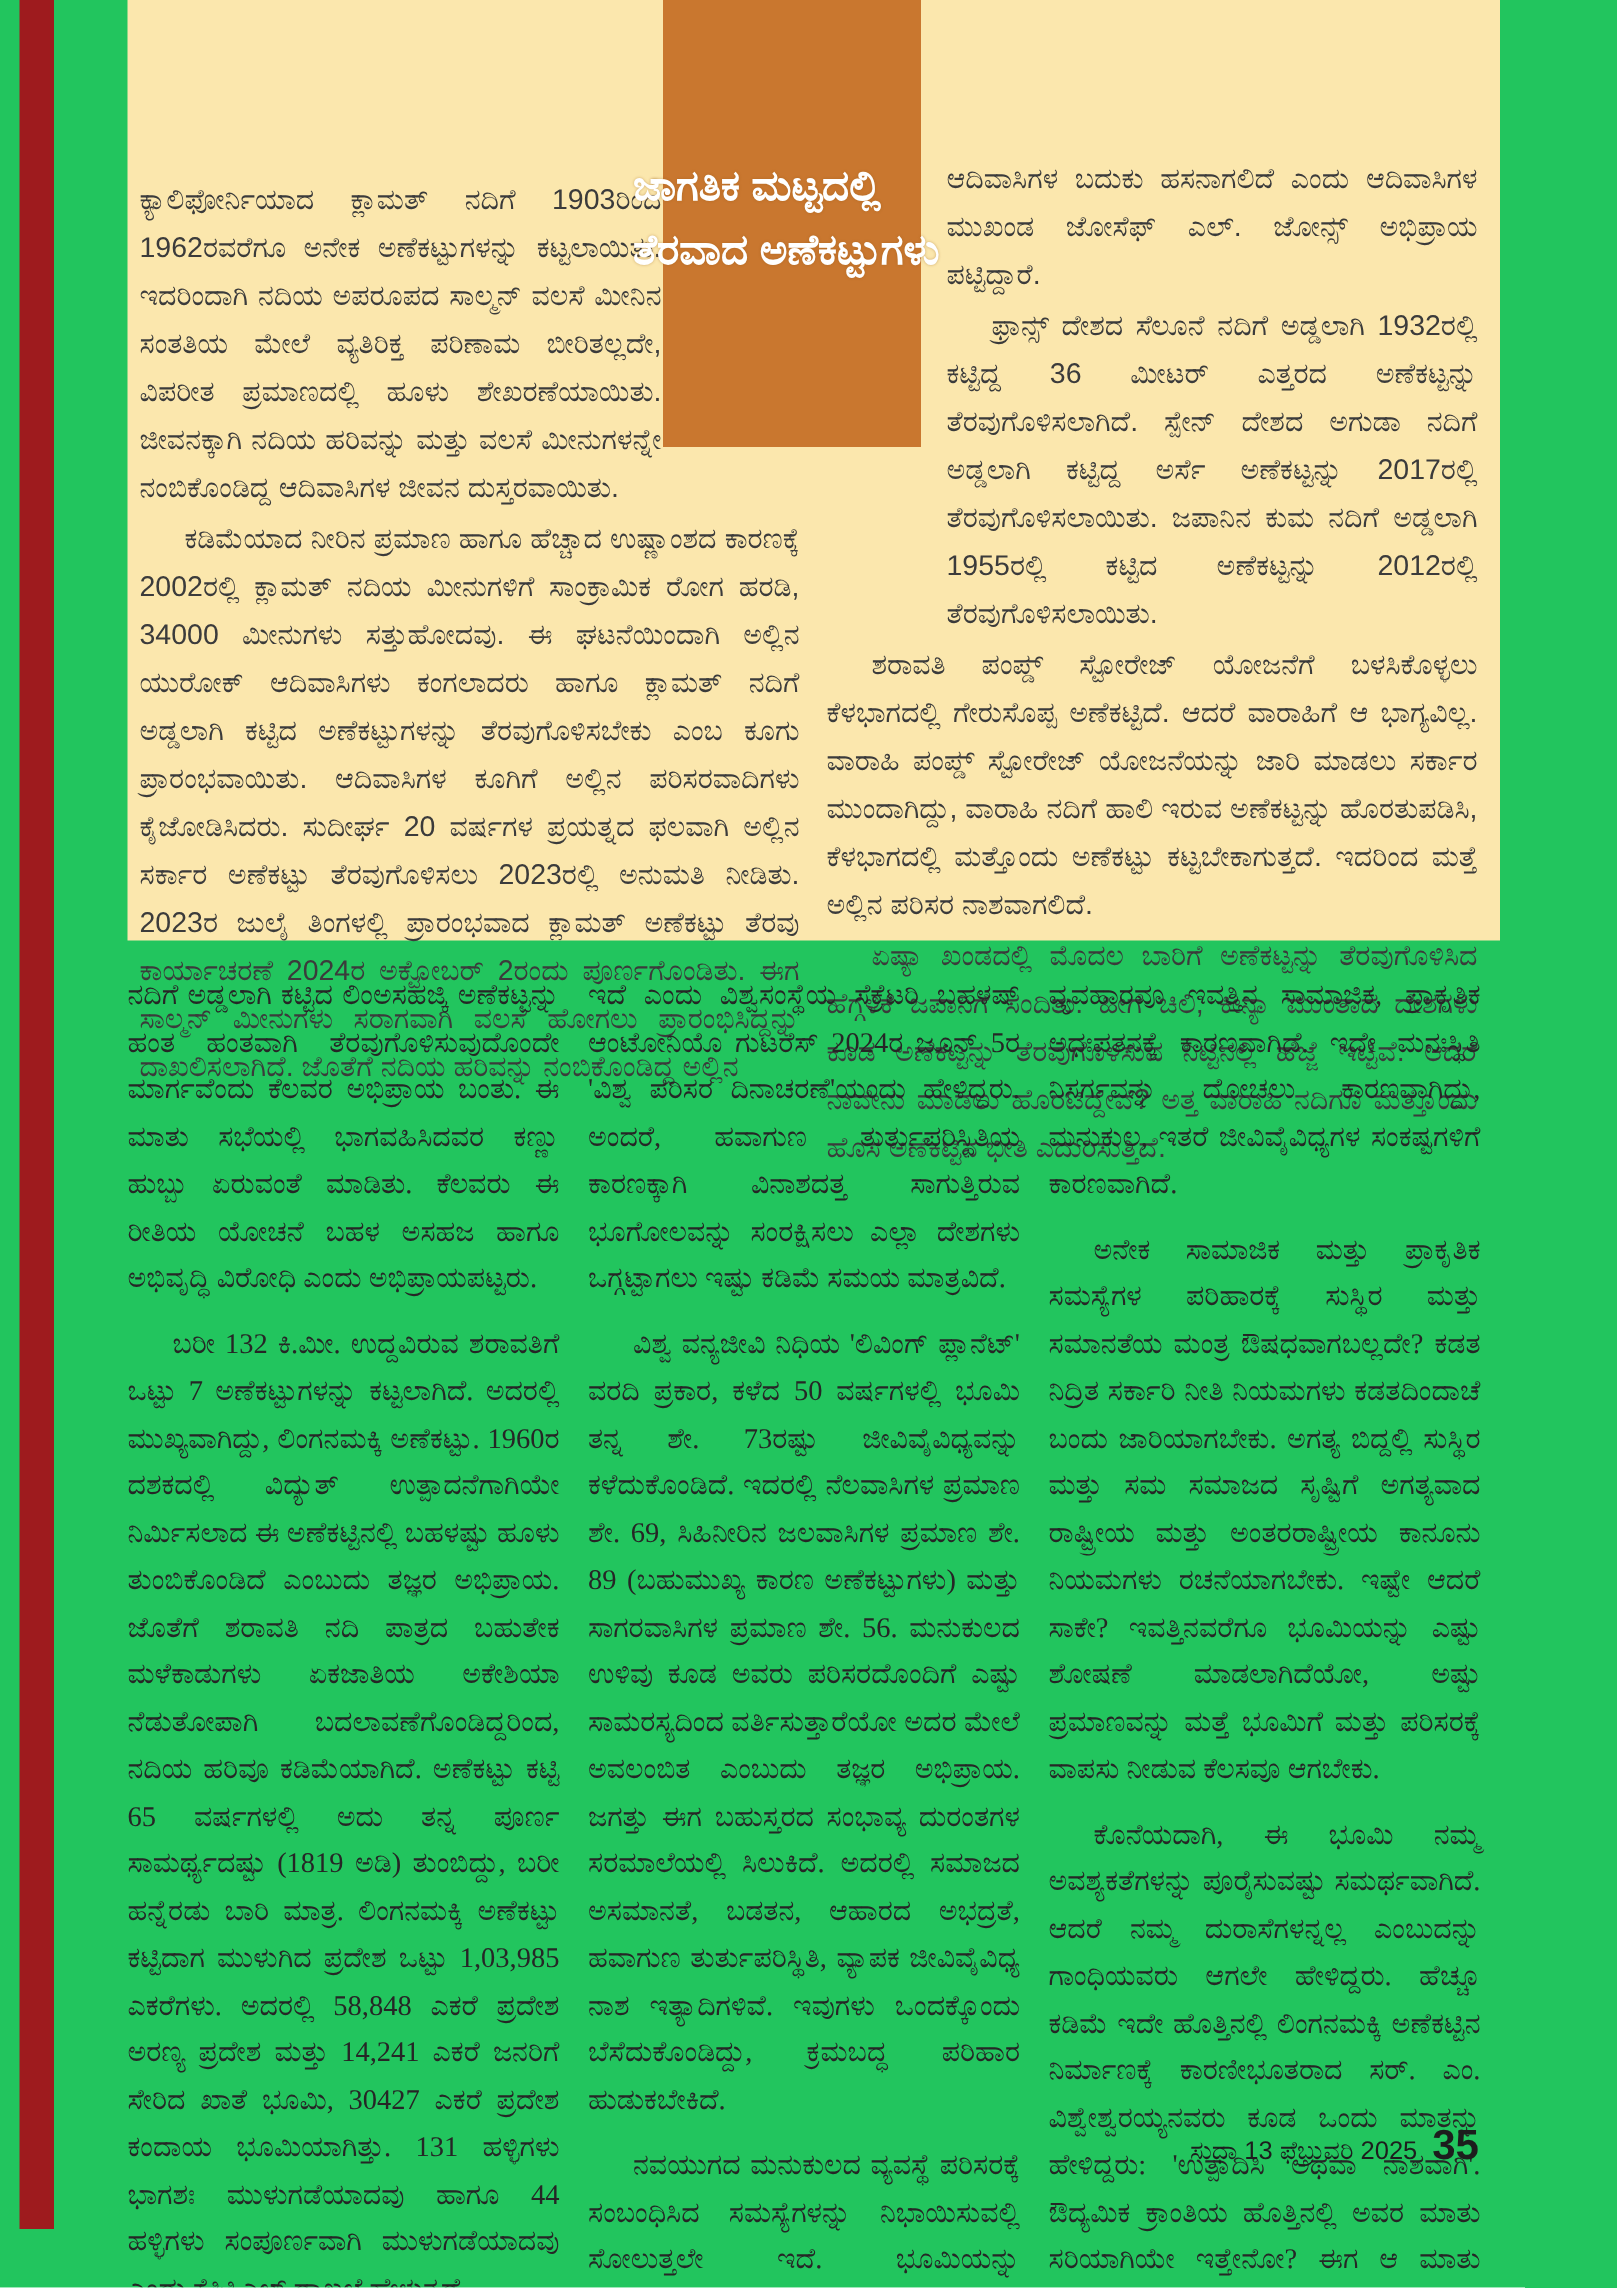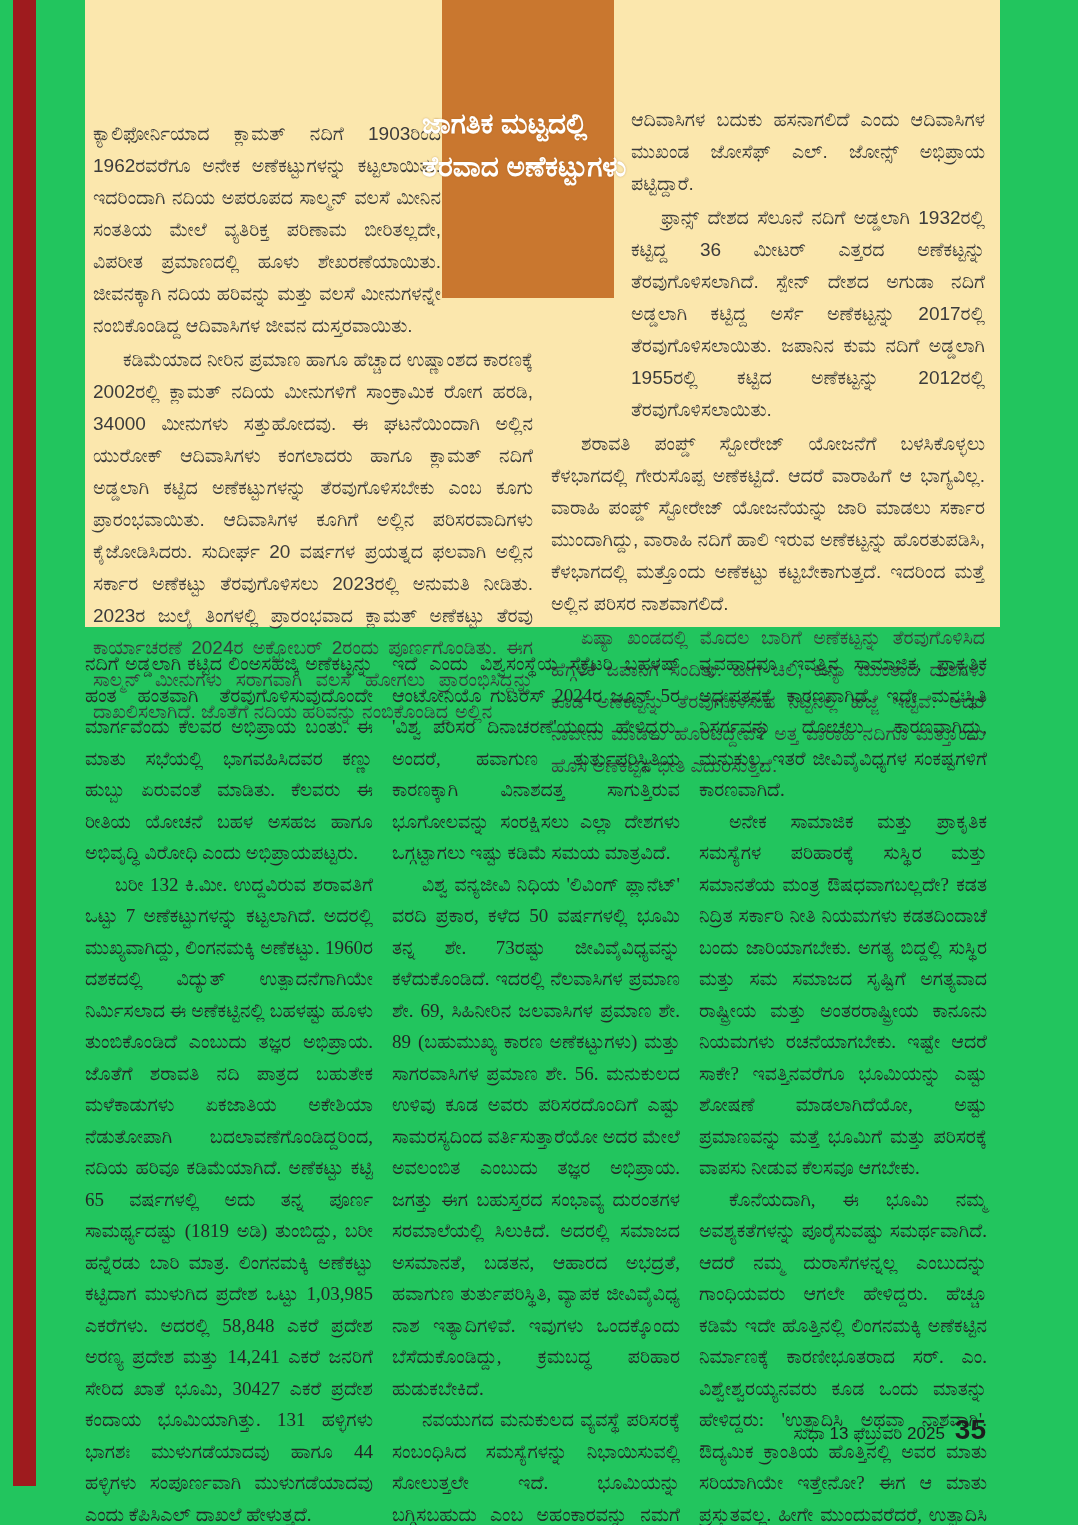--- a/index.html
+++ b/index.html
@@ -48,21 +48,21 @@
   .article{
     position:absolute;left:85px;top:648px;width:902px;
     display:flex;gap:19px;
   }
   .acol{
     width:288px;
     font-size:19px;line-height:31.5px;color:#262626;
     text-align:justify;
   }
   .acol p{margin:0;}
-  .acol p.indent{text-indent:30px;}
+  .acol p.indent{text-indent:30px;margin-top:12px;}
   
   .footer{
     position:absolute;top:1414px;right:92px;
     font-size:17px;color:#1d1d1d;
     display:flex;align-items:baseline;gap:10px;
     font-family:"Liberation Sans", sans-serif;
   }
   .footer .pageno{font-size:28px;font-weight:bold;}
 </style>
 </head>

